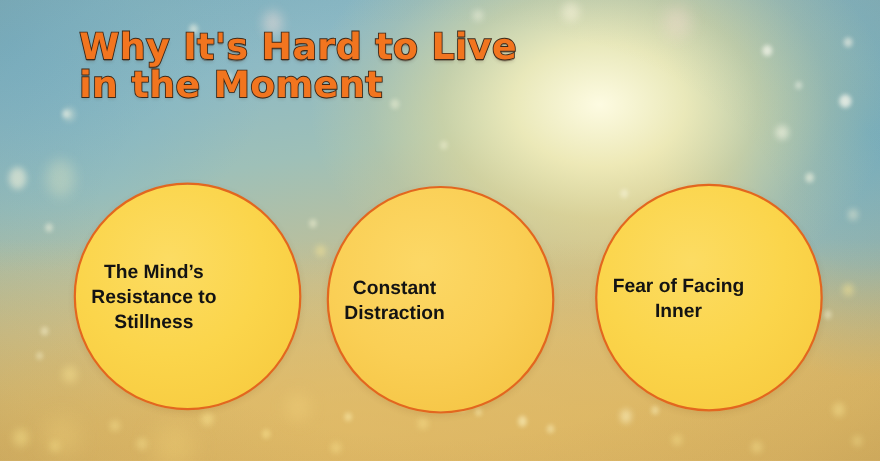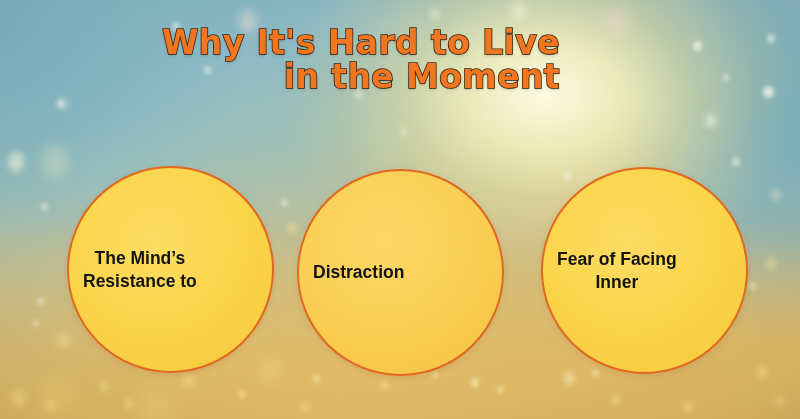--- a/index.html
+++ b/index.html
@@ -89,24 +89,24 @@
 
   .bokeh {
     position: absolute;
     border-radius: 50%;
     pointer-events: none;
   }
 
   
   .title-block {
     position: absolute;
-    left: 60px;
+    left: 72px;
     top: 26px;
     width: 500px;
-    text-align: right;
+    text-align: left;
     line-height: 1.03;
   }
   .title-line {
     font-family: "DejaVu Sans", sans-serif;
     font-weight: 700;
     font-size: 33px;
     letter-spacing: 0.4px;
     color: #f2751f;
     -webkit-text-stroke: 1.6px #3b2a1c;
     paint-order: stroke fill;
@@ -225,25 +225,27 @@
 
   <div class="title-block">
     <div class="title-line">Why It's Hard to Live</div>
     <div class="title-line">in the Moment</div>
   </div>
 
   <div class="circle" style="left:67px; top:166px; width:207px; height:207px;">
     <div class="circle-label">
       <div>The Mind’s</div>
       <div>Resistance to</div>
+      <div>Stillness</div>
     </div>
   </div>
 
   <div class="circle circle-2" style="left:297px; top:169px; width:207px; height:207px;">
     <div class="circle-label">
+      <div>Constant</div>
       <div>Distraction</div>
     </div>
   </div>
 
   <div class="circle" style="left:541px; top:167px; width:207px; height:207px;">
     <div class="circle-label">
       <div>Fear of Facing</div>
       <div>Inner</div>
     </div>
   </div>

